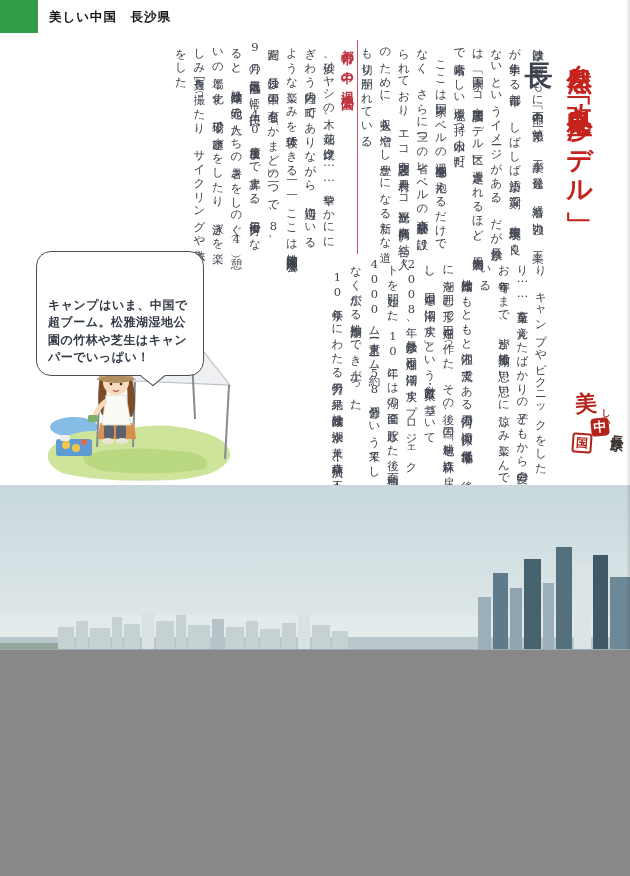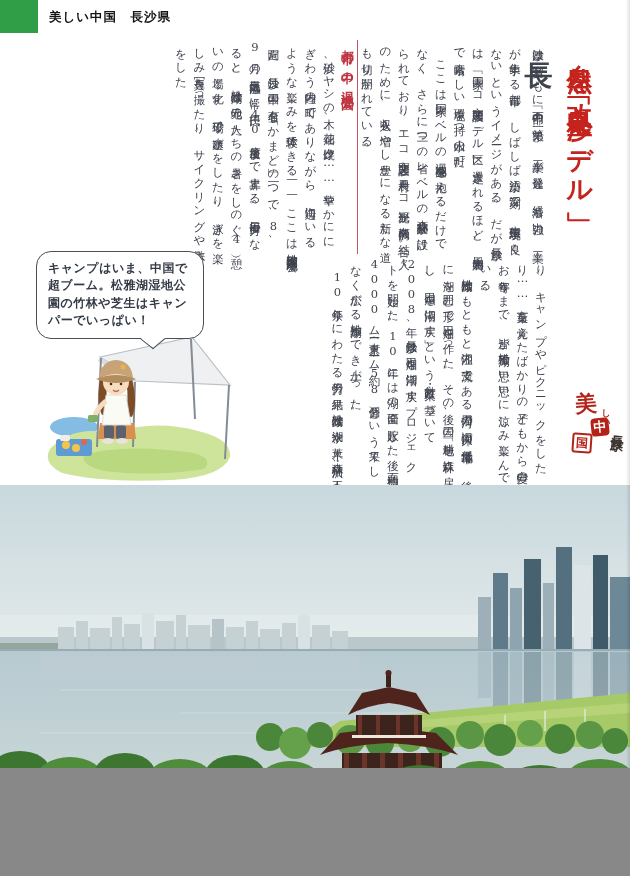--- a/index.html
+++ b/index.html
@@ -1,16 +1,16 @@
 <!DOCTYPE html>
 <html><head>
 <meta charset="utf-8">
 <style>
   html,body{margin:0;padding:0;background:#888;}
-  .page{position:relative;width:630px;height:768px;background:#ffffff;overflow:hidden;
+  .page{position:relative;width:630px;height:650px;background:#ffffff;overflow:hidden;
         font-family:"DejaVu Serif","Liberation Serif",serif;}
   .edge-shade{position:absolute;top:0;right:0;width:4px;height:100%;
         background:linear-gradient(to left,rgba(0,0,0,.12),rgba(0,0,0,0));z-index:9;}
 
   
   .kicker-square{position:absolute;left:0;top:0;width:38px;height:33px;background:#2f9e47;}
   .kicker{position:absolute;left:49px;top:9px;font-family:"DejaVu Sans","Liberation Sans",sans-serif;
         font-weight:bold;font-size:12.5px;letter-spacing:1px;color:#141414;}
 
   
@@ -38,21 +38,21 @@
   .band-lower{top:257px;left:230px;width:320px;height:224px;}
   .dropcap{font-size:28px;line-height:1;letter-spacing:0;font-weight:600;}
   .subhead{font-family:"DejaVu Sans","Liberation Sans",sans-serif;color:#bf3441;font-weight:bold;
         font-size:12.5px;letter-spacing:2.5px;border-right:1.6px solid #c2555e;
         padding-right:9px;margin-right:12px;margin-left:14px;height:100%;}
 
   
   .bubble{position:absolute;left:36px;top:251px;width:168px;background:#fff;border:1.6px solid #4a4f58;
         border-radius:15px;padding:8px 11px;box-sizing:border-box;z-index:3;}
   .bubble-text{font-family:"DejaVu Sans","Liberation Sans",sans-serif;font-weight:bold;font-size:12px;
-        line-height:1.45;letter-spacing:.5px;color:#333a46;}
+        line-height:1.45;letter-spacing:.5px;color:#333a46;margin-top:37px;}
   .bubble-tail{position:absolute;left:108px;bottom:-9px;width:15px;height:15px;background:#fff;
         border-right:1.6px solid #4a4f58;border-bottom:1.6px solid #4a4f58;transform:rotate(38deg) skewX(-12deg);}
 
   .illo{position:absolute;left:44px;top:327px;width:196px;height:158px;z-index:2;}
 
   
   .photo{position:absolute;left:0;top:485px;width:630px;height:391px;display:block;}
   .photo-caption{position:absolute;left:443px;top:798px;width:162px;z-index:5;
         font-family:"DejaVu Sans","Liberation Sans",sans-serif;font-size:8.5px;line-height:1.5;
         color:#ffffff;text-shadow:0 0 2px rgba(0,30,10,.55);}

